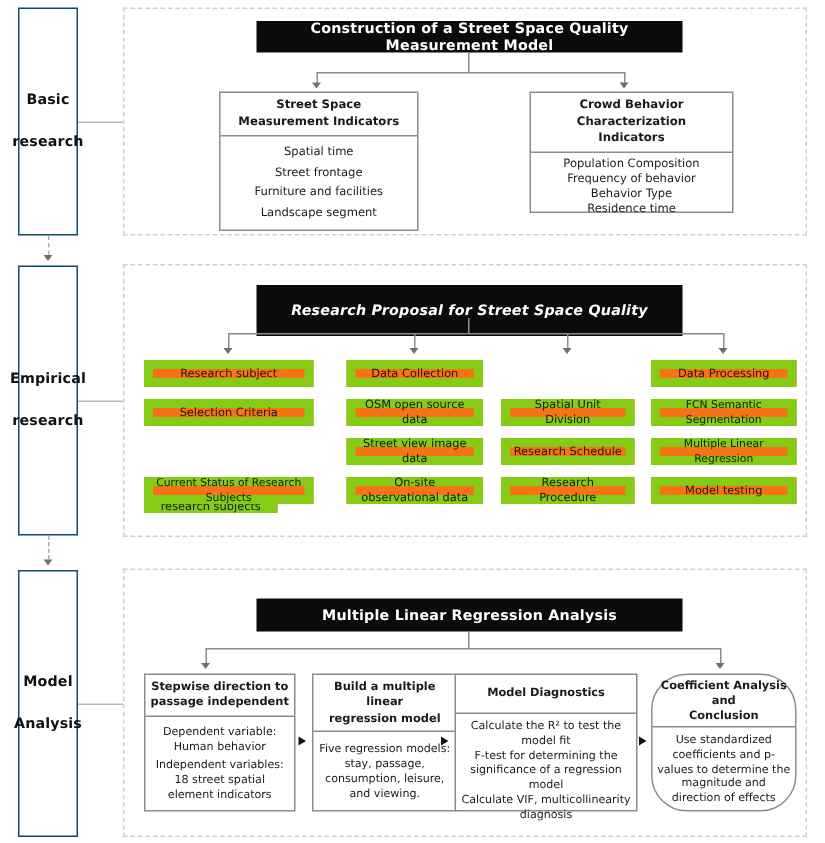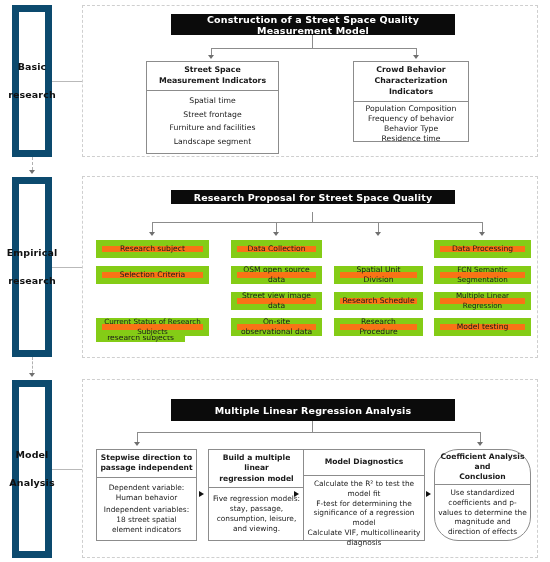--- a/index.html
+++ b/index.html
@@ -7,21 +7,21 @@
     width:550px;height:562px;
     font-family:"DejaVu Sans","Liberation Sans",sans-serif;
     color:#1a1a1a;
     -webkit-font-smoothing:antialiased;
   }
   #root{position:relative;width:550px;height:562px;overflow:hidden;background:#fff;}
 
   
   .stage-box{
     position:absolute;
-    border:7px solid #0c4a6e;
+    border:1px solid #0c4a6e;
     background:#fff;
     display:flex;align-items:center;justify-content:center;
     text-align:center;
     font-weight:bold;
     font-size:9.5px;
     line-height:1.45;
     letter-spacing:.1px;
     color:#111;
     box-sizing:border-box;
   }
@@ -206,36 +206,36 @@
       <span>Measurement  Indicators</span>
     </div>
     <div class="card-body">
       <div>Spatial time</div>
       <div>Street frontage</div>
       <div>Furniture and facilities</div>
       <div>Landscape segment</div>
     </div>
   </div>
 
-  <div class="card" style="left:353px;top:61px;width:116px;height:81px;">
+  <div class="card" style="left:353px;top:61px;width:136px;height:81px;">
     <div class="card-head">
       <span>Crowd Behavior Characterization</span><br>
       <span>Indicators</span>
     </div>
     <div class="card-body">
       <div>Population Composition</div>
       <div>Frequency of behavior</div>
       <div>Behavior Type</div>
       <div>Residence time</div>
     </div>
   </div>
 
   <div class="panel" style="left:82px;top:176px;width:456px;height:182px;"></div>
 
-  <div class="bar" style="left:171px;top:190px;width:284px;height:14px;">Research Proposal for Street Space Quality</div>
+  <div class="bar" style="left:171px;top:190px;width:284px;height:34px;font-style:italic;">Research Proposal for Street Space Quality</div>
 
   <div class="ln v" style="left:312px;top:212px;height:10px;"></div>
   <div class="ln h" style="left:152px;top:222px;width:330px;"></div>
   <div class="ln v" style="left:152px;top:222px;height:11px;"></div>
   <div class="ln v" style="left:276px;top:222px;height:11px;"></div>
   <div class="ln v" style="left:378px;top:222px;height:11px;"></div>
   <div class="ln v" style="left:482px;top:222px;height:11px;"></div>
   <div class="arrow-down" style="left:149px;top:232px;"></div>
   <div class="arrow-down" style="left:273px;top:232px;"></div>
   <div class="arrow-down" style="left:375px;top:232px;"></div>

